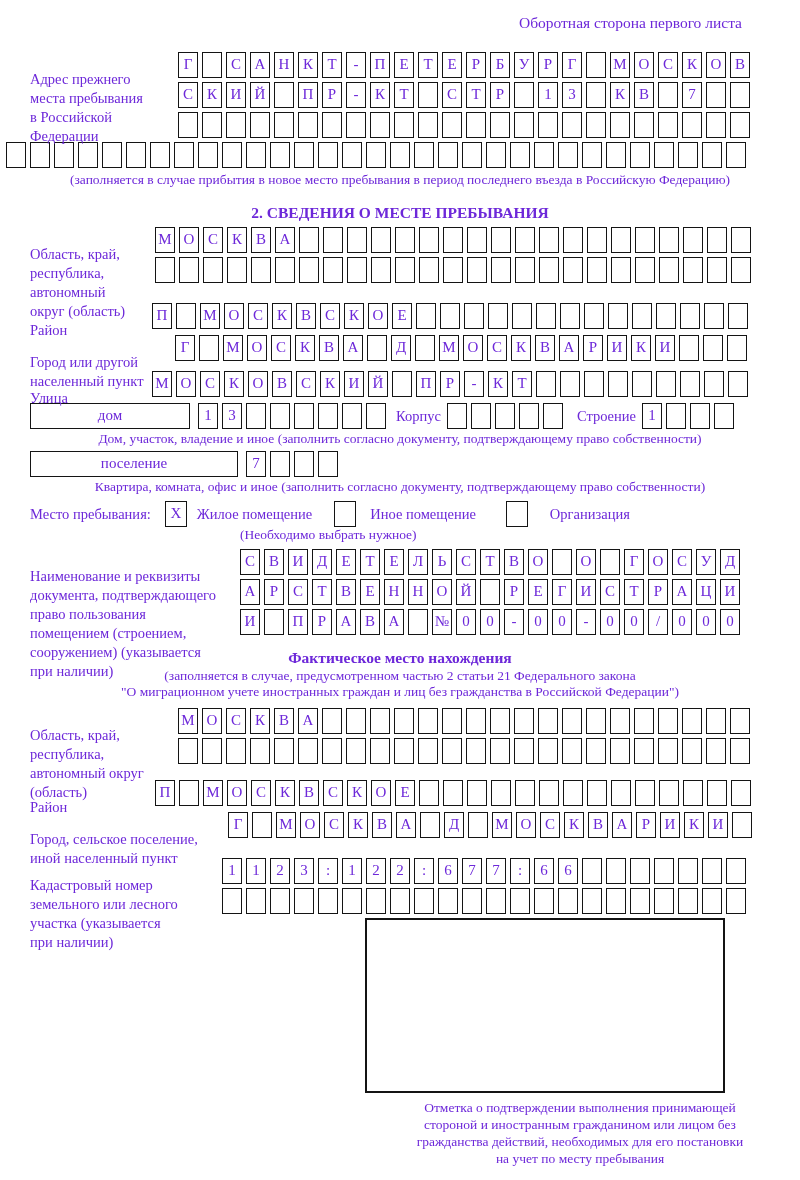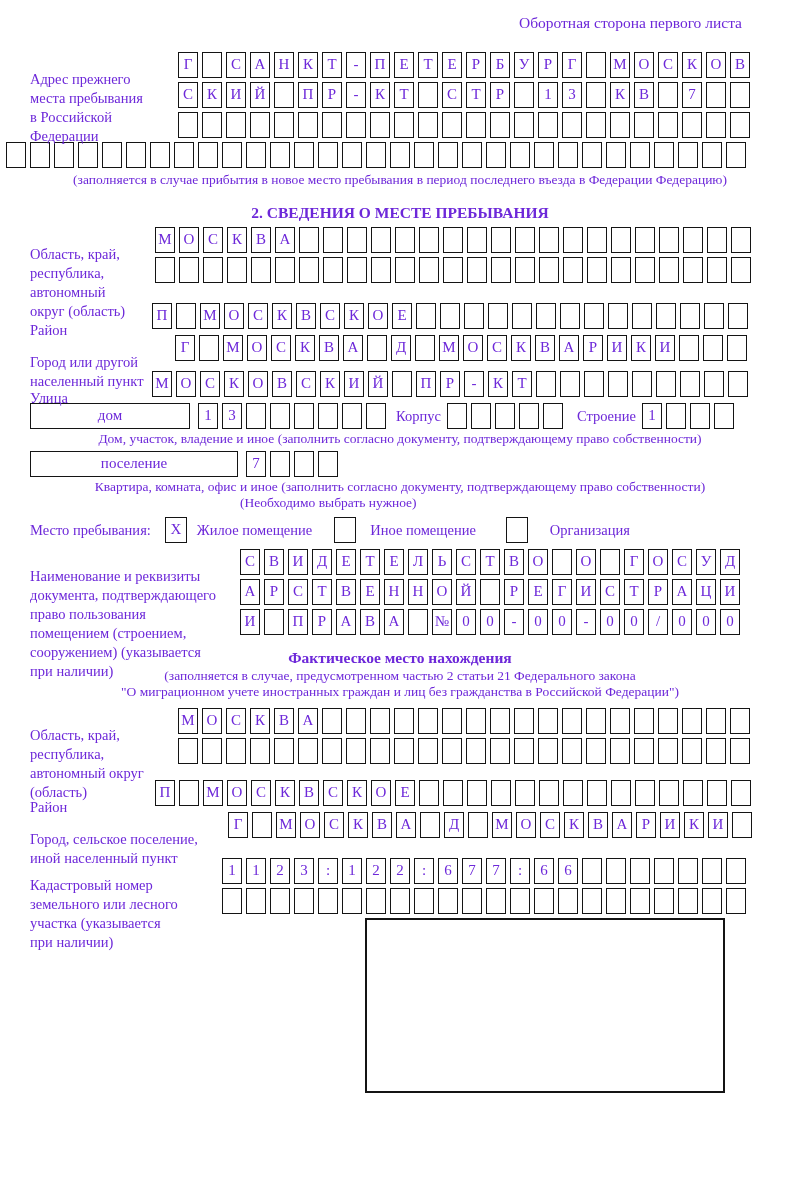--- a/index.html
+++ b/index.html
@@ -177,21 +177,21 @@
       <span class="cell"></span>
       <span class="cell"></span>
       <span class="cell"></span>
       <span class="cell"></span>
       <span class="cell"></span>
       <span class="cell"></span>
       <span class="cell"></span>
       <span class="cell"></span>
       <span class="cell"></span>
     </div>
-  <div class="subnote" id="noteA">(заполняется в случае прибытия в новое место пребывания в период последнего въезда в Федерации Федерацию)</div>
+  <div class="subnote" id="noteA">(заполняется в случае прибытия в новое место пребывания в период последнего въезда в Российскую Федерацию)</div>
 
   <div class="title" id="title2">2. СВЕДЕНИЯ О МЕСТЕ ПРЕБЫВАНИЯ</div>
 
   <div class="field" id="regionB">
     <div class="flabel">Область, край,
 республика,
 автономный
 округ (область)</div>
     <div class="rows">
       <div class="cellrow">
@@ -390,36 +390,36 @@
     <div style="width:8px;flex-shrink:0;"></div>
     <div class="cellrow" style="margin-bottom:0;">
         <span class="cell">7</span>
         <span class="cell"></span>
         <span class="cell"></span>
         <span class="cell"></span>
       </div>
   </div>
   <div class="caption" id="aptCaption">Квартира, комната, офис и иное (заполнить согласно документу, подтверждающему право собственности)</div>
 
-  <div id="placeNote">(Необходимо выбрать нужное)</div>
   <div id="placeType">
     <span class="inlinelabel">Место пребывания:</span>
     <span style="width:14px;flex-shrink:0;"></span>
     <span class="cb">X</span>
     <span style="width:10px;flex-shrink:0;"></span>
     <span class="inlinelabel">Жилое помещение</span>
     <span style="width:22px;flex-shrink:0;"></span>
     <span class="cb"></span>
     <span style="width:14px;flex-shrink:0;"></span>
     <span class="inlinelabel">Иное помещение</span>
     <span style="width:30px;flex-shrink:0;"></span>
     <span class="cb"></span>
     <span style="width:22px;flex-shrink:0;"></span>
     <span class="inlinelabel">Организация</span>
   </div>
+  <div id="placeNote">(Необходимо выбрать нужное)</div>
 
   <div class="field" id="docField">
     <div class="flabel">Наименование и реквизиты
 документа, подтверждающего
 право пользования
 помещением (строением,
 сооружением) (указывается
 при наличии)</div>
     <div class="rows">
       <div class="cellrow">
@@ -674,14 +674,18 @@
           <span class="cell"></span>
           <span class="cell"></span>
           <span class="cell"></span>
           <span class="cell"></span>
           <span class="cell"></span>
         </div>
     </div>
   </div>
 
   <div class="stamp" id="stampBox"></div>
+  <div class="stampcap" id="stampCaption">Отметка о подтверждении выполнения принимающей
+стороной и иностранным гражданином или лицом без
+гражданства действий, необходимых для его постановки
+на учет по месту пребывания</div>
 
 </div>
 
 </body></html>

